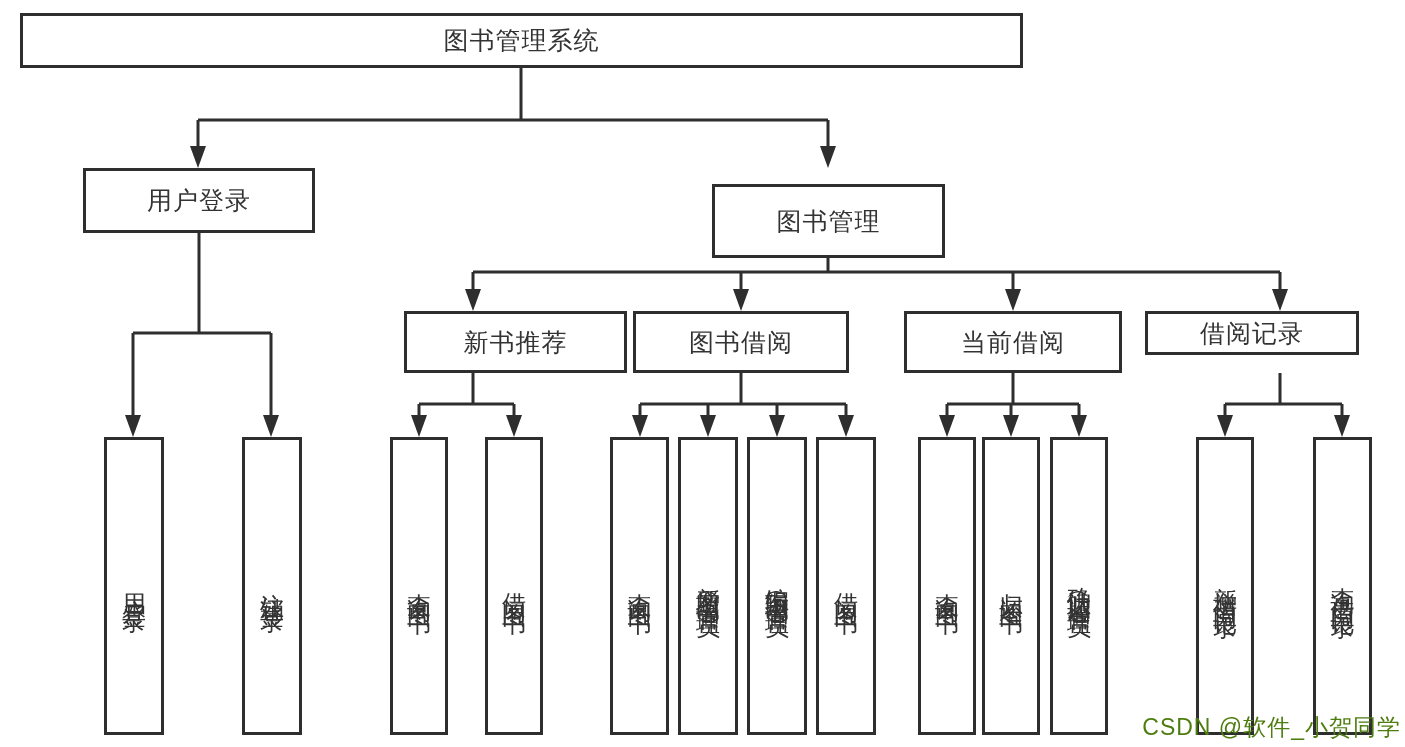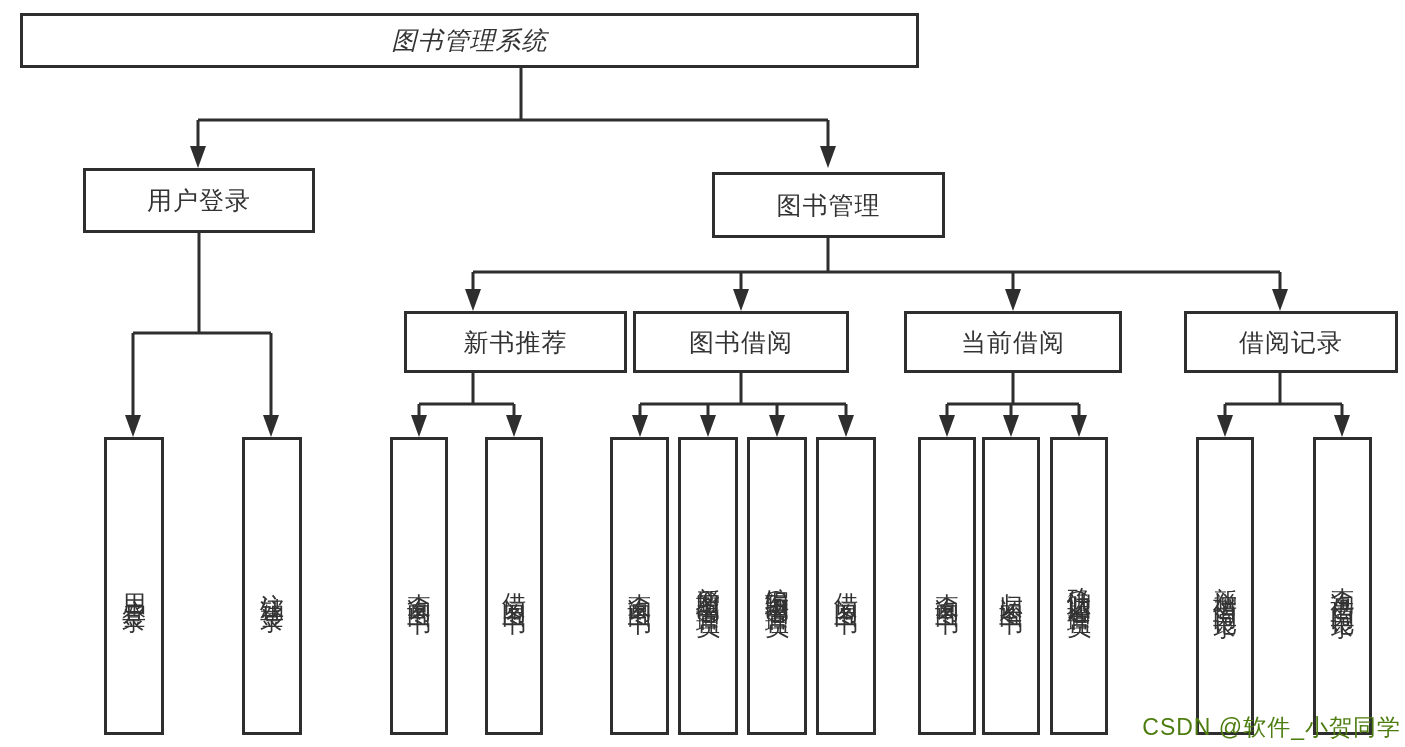--- a/index.html
+++ b/index.html
@@ -64,41 +64,41 @@
       <polygon points="769,415 785,415 777,437"></polygon>
       <polygon points="838,415 854,415 846,437"></polygon>
       <polygon points="939,415 955,415 947,437"></polygon>
       <polygon points="1003,415 1019,415 1011,437"></polygon>
       <polygon points="1071,415 1087,415 1079,437"></polygon>
       <polygon points="1217,415 1233,415 1225,437"></polygon>
       <polygon points="1334,415 1350,415 1342,437"></polygon>
     </g>
   </svg>
 
-  <div class="node" style="left:20px;top:13px;width:899px;height:55px;font-style:italic;">
+  <div class="node" style="left:20px;top:13px;width:1003px;height:55px;">
     <span>图书管理系统</span>
   </div>
 
   <div class="node" style="left:83px;top:168px;width:232px;height:65px;">
     <span>用户登录</span>
   </div>
-  <div class="node" style="left:712px;top:172px;width:233px;height:66px;">
+  <div class="node" style="left:712px;top:184px;width:233px;height:74px;">
     <span>图书管理</span>
   </div>
 
   <div class="node" style="left:362px;top:311px;width:223px;height:62px;margin-left:42px;">
     <span>新书推荐</span>
   </div>
   <div class="node" style="left:904px;top:311px;width:218px;height:62px;">
     <span>当前借阅</span>
   </div>
   <div class="node" style="left:633px;top:311px;width:216px;height:62px;">
     <span>图书借阅</span>
   </div>
-  <div class="node" style="left:1184px;top:311px;width:214px;height:62px;">
+  <div class="node" style="left:1145px;top:311px;width:214px;height:44px;">
     <span>借阅记录</span>
   </div>
 
   <div class="node leaf" style="left:104px;top:437px;width:60px;height:298px;">
     <span class="vtext">用户登录</span>
   </div>
   <div class="node leaf" style="left:242px;top:437px;width:60px;height:298px;">
     <span class="vtext">注销登录</span>
   </div>
 

